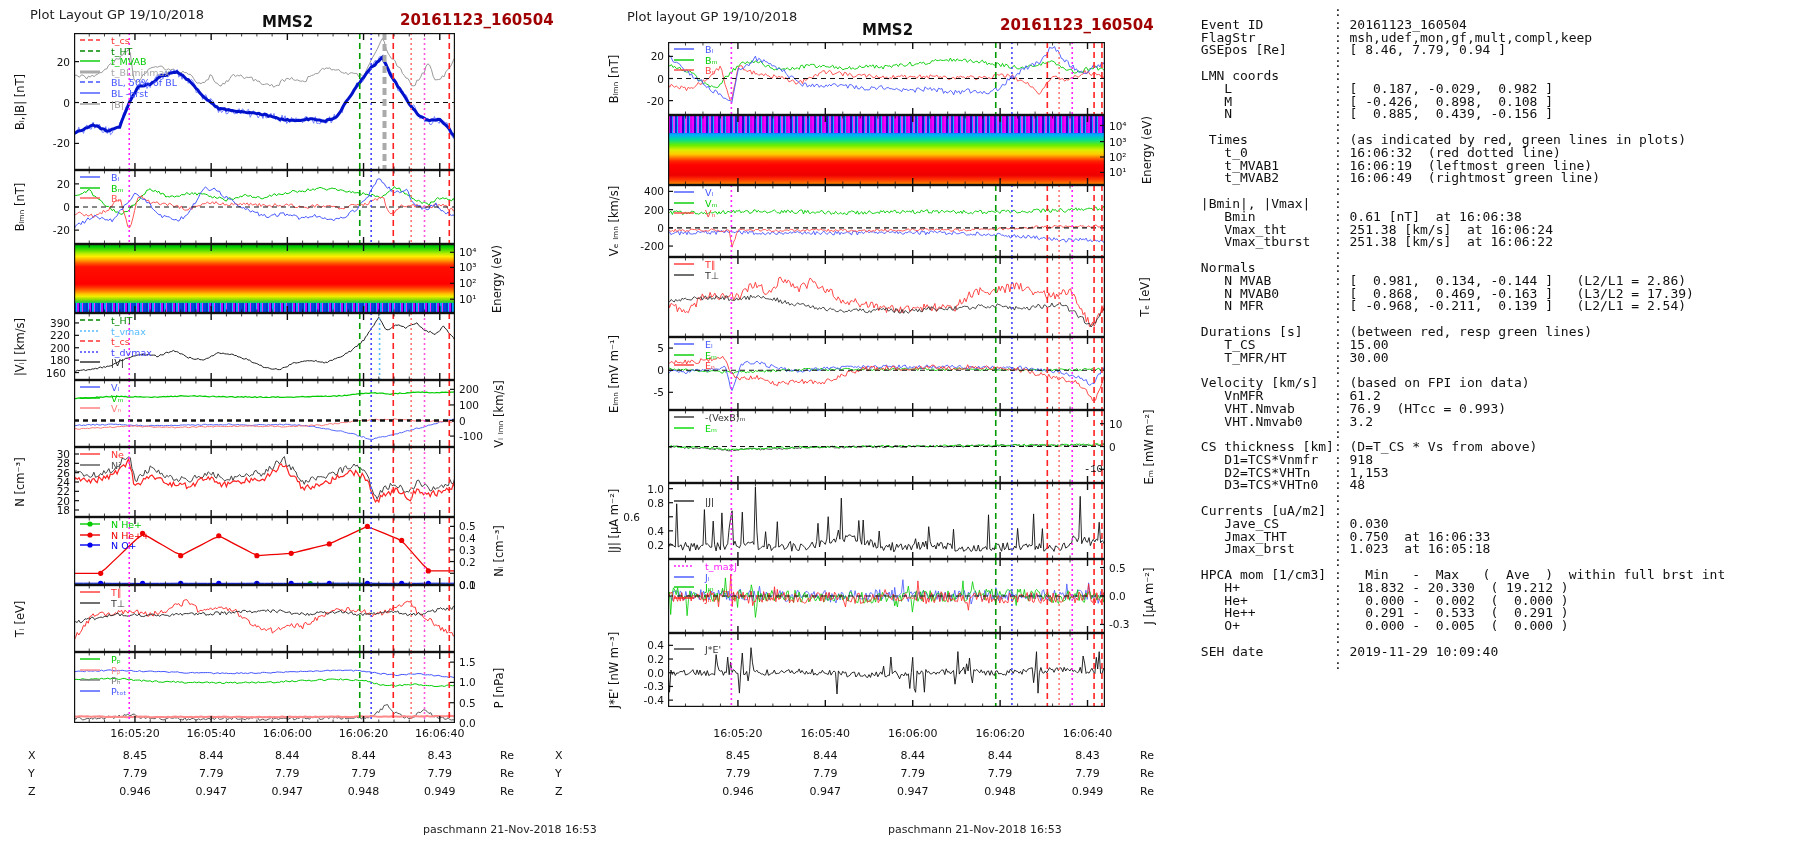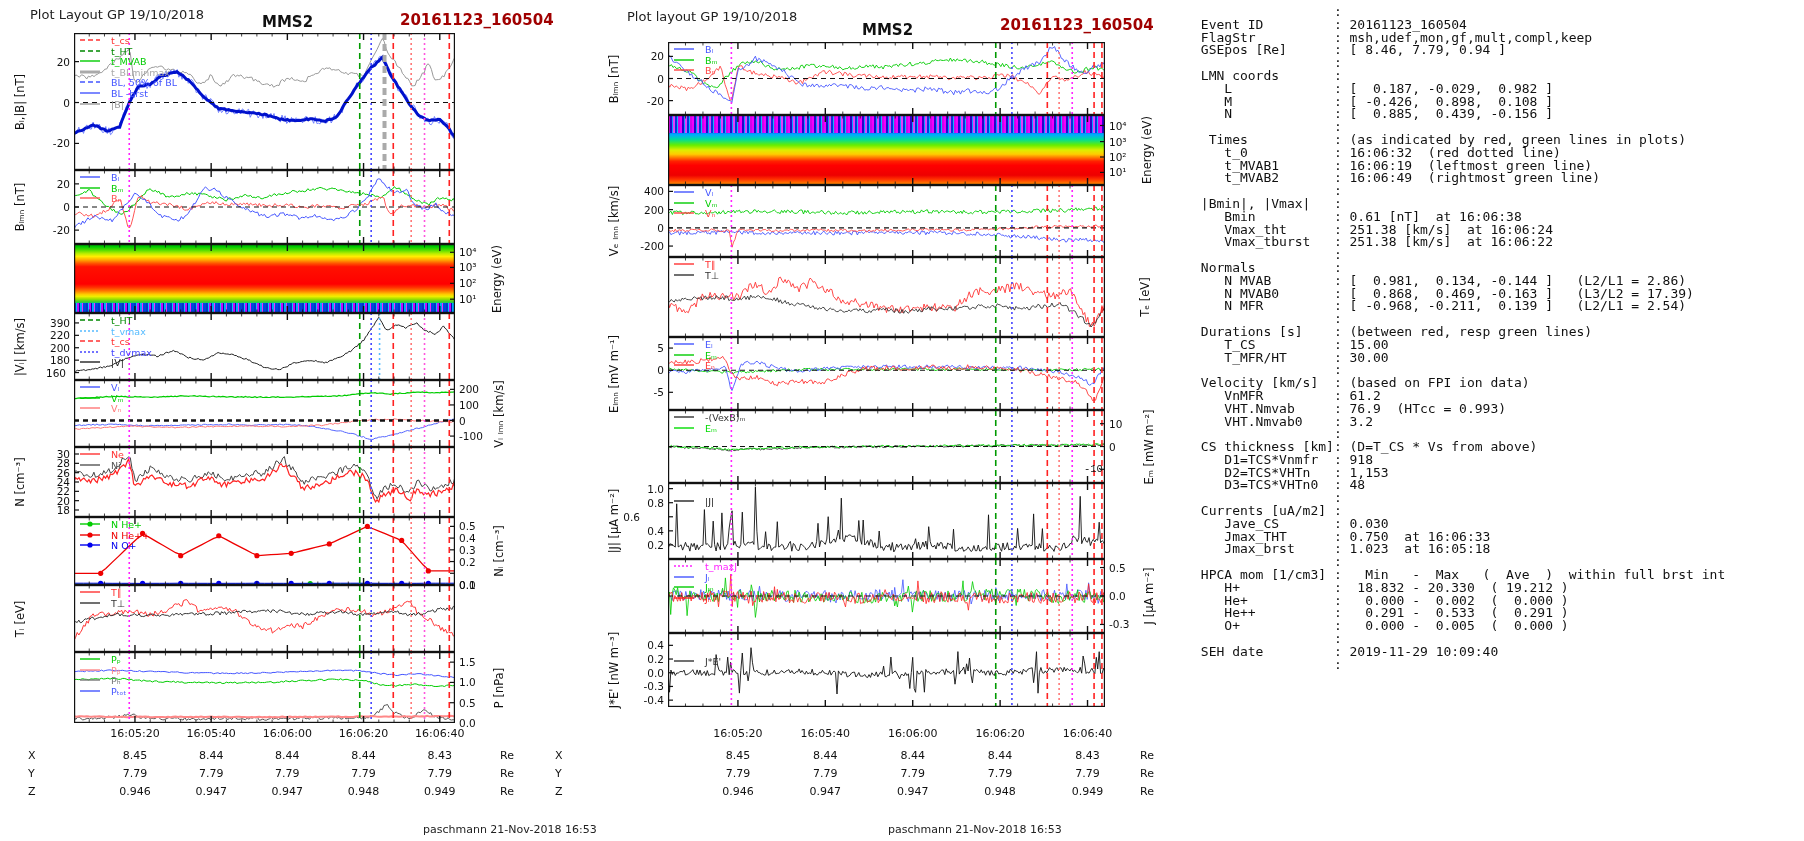--- a/index.html
+++ b/index.html
@@ -1725,21 +1725,21 @@
         <line x1="0" x2="5" y1="53.44444444444444" y2="53.44444444444444" stroke="#111" stroke-width="1.2"></line>
         <line x1="0" x2="5" y1="67.14814814814815" y2="67.14814814814815" stroke="#111" stroke-width="1.2"></line>
         <rect x="0.6" y="0.6" width="435.8" height="72.8" fill="none" stroke="#111" stroke-width="1.2"></rect>
       </svg>
     </div>
     <div class="ytick left" style="left: 634px; top: 639.333px;">0.4</div>
     <div class="ytick left" style="left: 634px; top: 653.037px;">0.2</div>
     <div class="ytick left" style="left: 634px; top: 666.741px;">0.0</div>
     <div class="ytick left" style="left: 634px; top: 680.444px;">-0.3</div>
     <div class="ytick left" style="left: 634px; top: 694.148px;">-0.4</div>
-    <div class="legend" style="left: 674px; top: 645px; margin-top: 12px;">
+    <div class="legend" style="left: 674px; top: 645px;">
       <div class="lrow">
         <span><svg width="20" height="8">
             <line x1="0" x2="20" y1="4" y2="4" stroke="#333333" stroke-width="1.4"></line>
           </svg></span>
         <span style="color: rgb(51, 51, 51);">J*E'</span>
       </div>
     </div>
     <div class="axlabel" style="left: 614px; top: 670px;">J*E' [nW m⁻³]</div>
     <div class="xtime" style="left: 737.92px; top: 727px;">16:05:20</div>
     <div class="xtime" style="left: 825.32px; top: 727px;">16:05:40</div>

